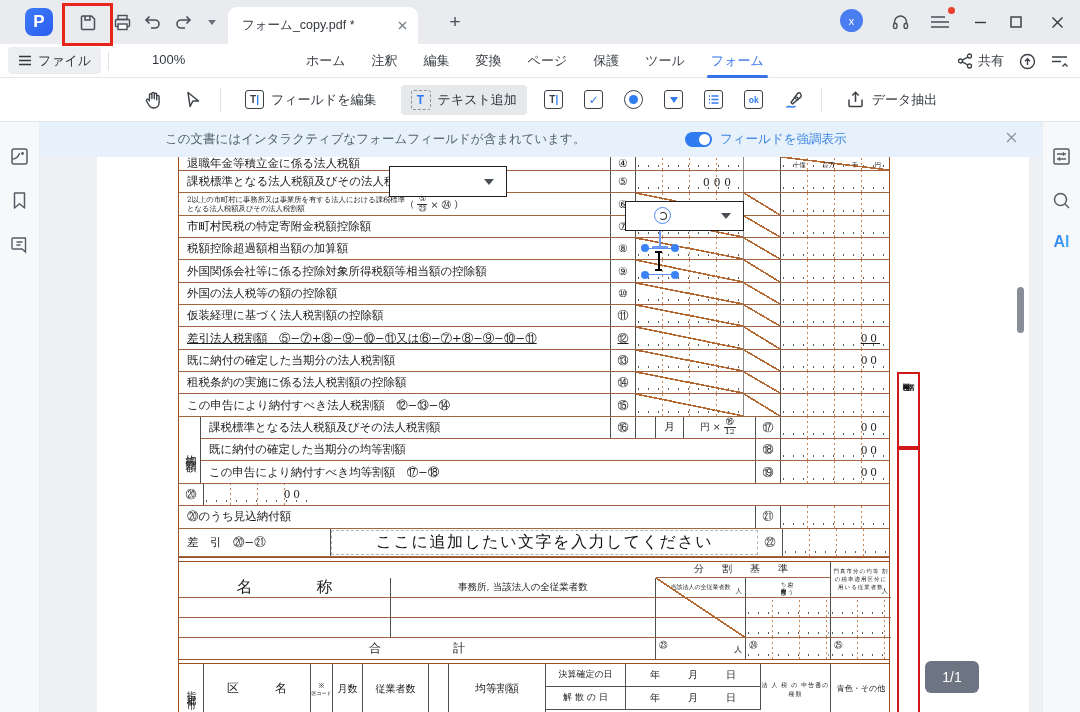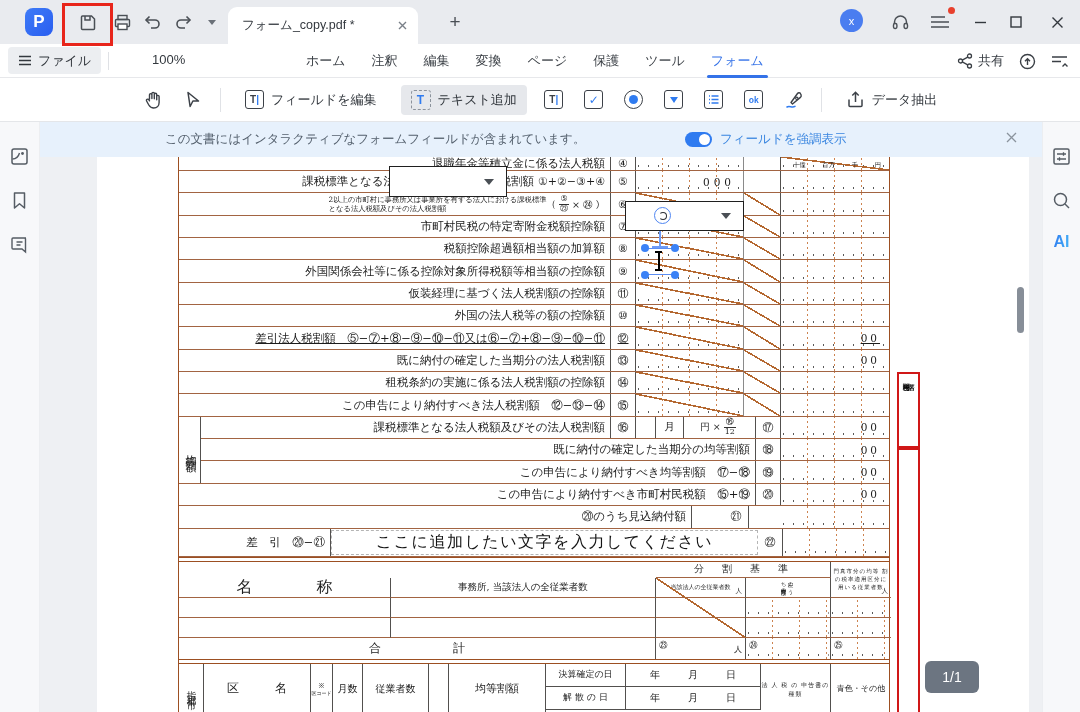--- a/index.html
+++ b/index.html
@@ -62,21 +62,21 @@
   .docarea{position:absolute;left:40px;top:157px;width:1002px;height:555px;background:#eef0f3}
   .page{position:absolute;left:57px;top:0;width:932px;height:555px;background:#fff;overflow:hidden}
   .scrollthumb{position:absolute;right:5px;top:130px;width:7px;height:46px;border-radius:4px;background:#878e98}
   .pagebadge{position:absolute;right:63px;bottom:19px;width:54px;height:32px;border-radius:6px;background:rgba(88,98,112,.88);color:#fff;font-size:14px;display:flex;align-items:center;justify-content:center;cursor:pointer}
 
   
   .ftable{position:absolute;left:81px;top:0;width:712px;font-family:"DejaVu Serif","Liberation Serif",serif;color:#1c1c1c;border-left:1.6px solid #9c4f22;border-right:1.6px solid #9c4f22}
   .trow{display:flex;border-bottom:1px solid #a26442;position:relative}
   .trow.pad{padding-left:22px}
   .tc{position:relative;display:flex;align-items:center;overflow:hidden}
-  .label{flex:1;border-right:1px solid #52504e;font-size:11.5px;padding:0 5px 0 8px;justify-content:flex-end;white-space:nowrap}
+  .label{flex:1;border-right:1px solid #52504e;font-size:11.5px;padding:0 5px 0 8px;justify-content:flex-start;white-space:nowrap}
   .label.sm .val{font-size:7.3px;white-space:pre-line;line-height:1.25;letter-spacing:0}
   .label .formula{font-size:11px;margin-left:4px;flex:none}
   .num{width:25px;flex:0 0 25px;border-right:1px solid #52504e;justify-content:center;font-size:11px}
   .cell{border-right:1px solid #52504e;justify-content:center;font-size:10.5px}
   .rate{border-right:1px solid #52504e;justify-content:center}
   .amtA{flex:0 0 108px;border-right:1px solid #8a8a8a;justify-content:flex-end;padding-right:8px;font-size:10.5px;letter-spacing:4px}
   .amtB{flex:0 0 37px;border-right:1px solid #52504e}
   .amtR{flex:0 0 108px;justify-content:flex-end;padding-right:9px;font-size:10.5px;letter-spacing:3px}
   .amtA::before,.amtR::before,.s2dash::before{content:"";position:absolute;inset:0;background-image:
     repeating-linear-gradient(0deg,#cd8350 0 2px,transparent 2px 5px),
@@ -491,35 +491,35 @@
               </div>
               <div class="tc num">
                 <span class="val">⑨</span>
               </div>
               <div class="tc amtA diag"></div>
               <div class="tc amtB diag"></div>
               <div class="tc amtR"></div>
             </div>
             <div class="trow" style="height: 22.35px;">
               <div class="tc label">
+                <span class="val">外国の法人税等の額の控除額</span>
+              </div>
+              <div class="tc num">
+                <span class="val">⑩</span>
+              </div>
+              <div class="tc amtA diag"></div>
+              <div class="tc amtB diag"></div>
+              <div class="tc amtR"></div>
+            </div>
+            <div class="trow" style="height: 22.35px;">
+              <div class="tc label">
                 <span class="val">仮装経理に基づく法人税割額の控除額</span>
               </div>
               <div class="tc num">
                 <span class="val">⑪</span>
-              </div>
-              <div class="tc amtA diag"></div>
-              <div class="tc amtB diag"></div>
-              <div class="tc amtR"></div>
-            </div>
-            <div class="trow" style="height: 22.35px;">
-              <div class="tc label">
-                <span class="val">外国の法人税等の額の控除額</span>
-              </div>
-              <div class="tc num">
-                <span class="val">⑩</span>
               </div>
               <div class="tc amtA diag"></div>
               <div class="tc amtB diag"></div>
               <div class="tc amtR"></div>
             </div>
             <div class="trow" style="height: 22.35px; text-decoration: underline;">
               <div class="tc label">
                 <span class="val">差引法人税割額　⑤−⑦+⑧−⑨−⑩−⑪又は⑥−⑦+⑧−⑨−⑩−⑪</span>
               </div>
               <div class="tc num">
@@ -610,31 +610,28 @@
                 <span class="val">この申告により納付すべき均等割額　⑰−⑱</span>
               </div>
               <div class="tc num">
                 <span class="val">⑲</span>
               </div>
               <div class="tc amtR">
                 <span class="val">00</span>
               </div>
             </div>
             <div class="trow" style="height: 22.35px;">
-              <div class="tc label">
-                <span class="val">この申告により納付すべき市町村民税額　⑮+⑲</span>
-              </div>
               <div class="tc num">
                 <span class="val">⑳</span>
               </div>
               <div class="tc amtR">
                 <span class="val">00</span>
               </div>
             </div>
-            <div class="trow" style="height: 22.35px; gap: 32px;">
+            <div class="trow" style="height: 22.35px;">
               <div class="tc label">
                 <span class="val">⑳のうち見込納付額</span>
               </div>
               <div class="tc num">
                 <span class="val">㉑</span>
               </div>
               <div class="tc amtR"></div>
             </div>
             <div class="trow" style="height: 28px;">
               <div class="tc label" style="width: 152px; flex: 0 0 152px;">

